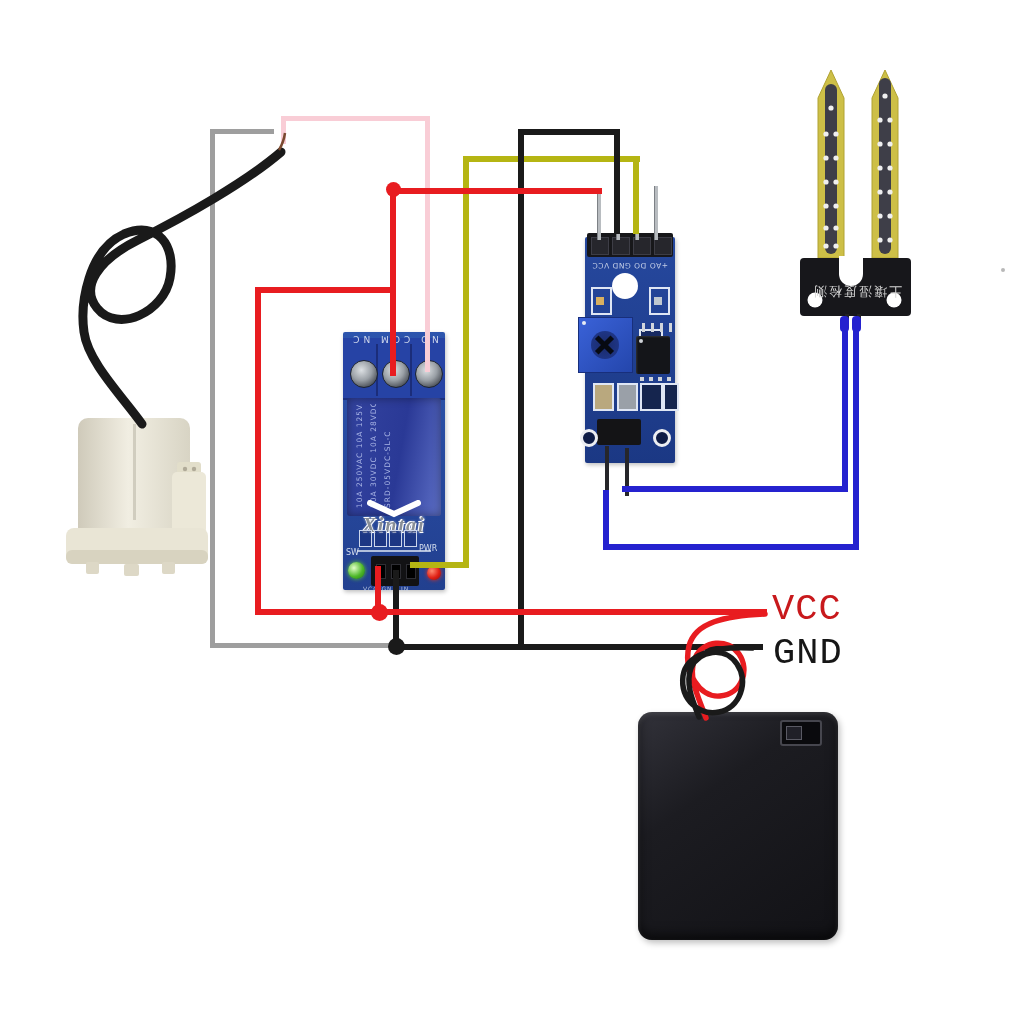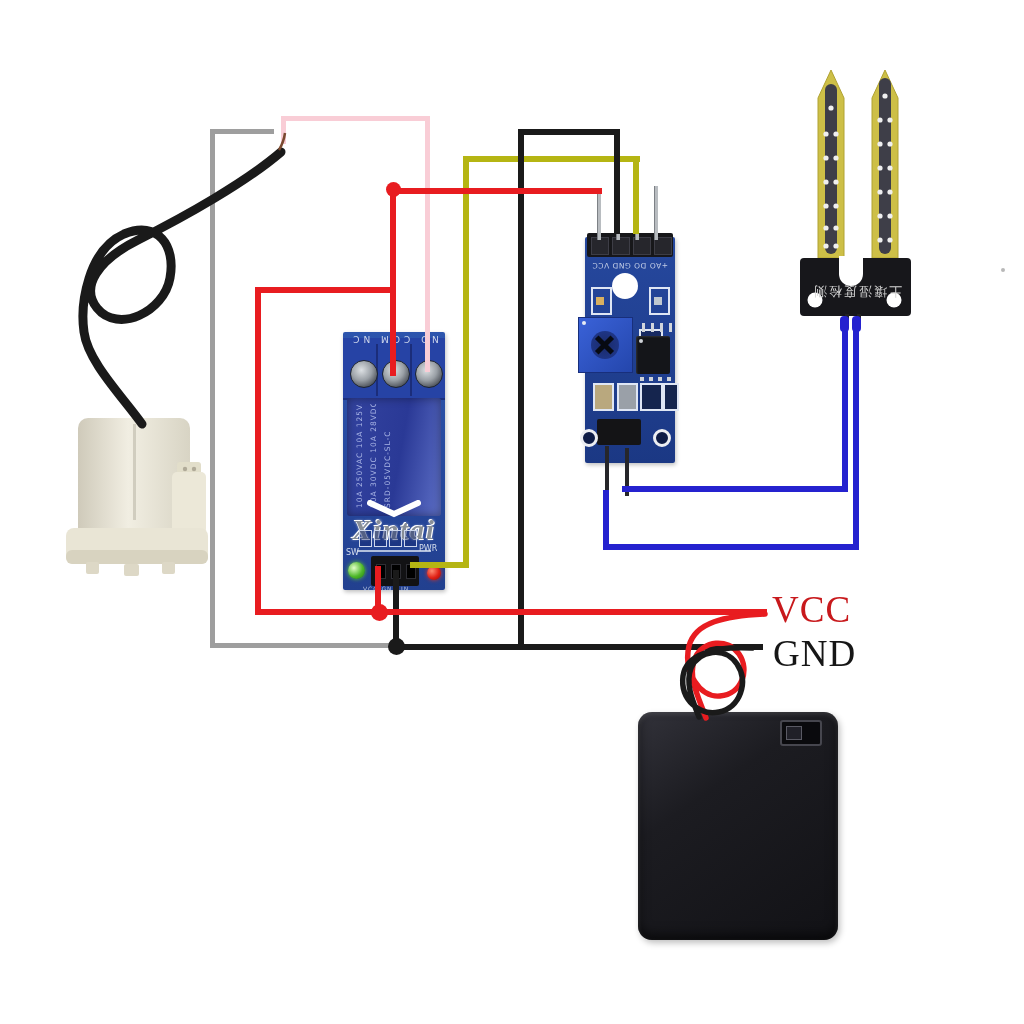--- a/index.html
+++ b/index.html
@@ -15,21 +15,21 @@
   .screw{width:26px;height:26px;border-radius:50%;position:absolute;border:1px solid #1d2430;
          background:radial-gradient(circle at 40% 35%,#dde1e4,#9aa0a6 45%,#535860 75%,#343940);}
   .r-sep{position:absolute;width:2px;height:52px;top:12px;background:#1b2d7a;}
   .r-relay{left:4px;top:66px;width:94px;height:118px;border-radius:3px;
            background:linear-gradient(100deg,#33439f 0%,#2a3996 55%,#5d6fc6 100%);
            box-shadow:inset 0 0 10px rgba(0,0,0,.4);}
   .r-rtext{left:10px;top:72px;width:80px;height:104px;writing-mode:vertical-rl;transform:rotate(180deg);
            font-size:7.5px;line-height:14px;color:#a9b5e5;letter-spacing:1px;white-space:nowrap;overflow:hidden;}
   .r-rtext span{display:block;}
   .r-wmtext{left:-16px;top:182px;width:134px;text-align:center;font-family:"Liberation Serif",serif;
-            font-style:italic;font-weight:bold;font-size:28px;color:#888e97;letter-spacing:2px;
+            font-style:italic;font-weight:bold;font-size:20px;color:#888e97;letter-spacing:2px;
             text-shadow:1px 1px 0 #fff,-1px -1px 0 #fff,0 0 3px #fff;}
   .r-silk{position:absolute;width:11px;height:15px;border:1px solid #ccd6ec;background:rgba(20,40,110,.45);}
   .r-swlabel{left:3px;top:216px;font-size:8px;color:#d6dfee;}
   .r-pwrlabel{left:76px;top:212px;font-size:8px;color:#d6dfee;}
   .r-ledg{left:5px;top:230px;width:17px;height:17px;border-radius:50%;
           background:radial-gradient(circle at 35% 35%,#e2ffc8,#4eb829 55%,#1d7a10);box-shadow:0 0 4px #5ecb30;}
   .r-ledr{left:84px;top:234px;width:14px;height:14px;border-radius:50%;
           background:radial-gradient(circle at 35% 35%,#ff8a70,#e02015 55%,#8e0f08);box-shadow:0 0 4px #e03020;}
   .r-conn{left:28px;top:224px;width:48px;height:30px;background:#121214;border-radius:2px;}
   .r-pinsock{position:absolute;top:8px;width:8px;height:13px;background:#000;border:1px solid #2e2e34;}
@@ -55,21 +55,21 @@
   .s-mhole{position:absolute;top:192px;width:12px;height:12px;border:3px solid #eceef2;border-radius:50%;background:#0e1c46;}
 
   
   .battery{left:638px;top:712px;width:200px;height:228px;border-radius:14px;
            background:linear-gradient(145deg,#32323a 0%,#1c1c21 35%,#121216 100%);
            box-shadow:inset 0 2px 5px rgba(255,255,255,.14), inset 0 -5px 12px rgba(0,0,0,.65), 2px 3px 6px rgba(0,0,0,.25);}
   .b-switch{position:absolute;left:142px;top:8px;width:38px;height:22px;background:#0a0a0d;border:2px solid #46464e;border-radius:3px;}
   .b-knob{position:absolute;left:4px;top:4px;width:14px;height:12px;background:#202028;border:1px solid #5a5a64;}
 
   
-  .biglabel{position:absolute;font-family:Liberation Serif, serif;font-size:37px;letter-spacing:1px;}
+  .biglabel{position:absolute;font-family:Liberation Mono, monospace;font-size:37px;letter-spacing:1px;}
 
   .probe-label{left:806px;top:282px;width:102px;transform:rotate(180deg);font-size:13px;color:#d4d4d4;letter-spacing:2px;text-align:center;}
   .speck{left:1001px;top:268px;width:4px;height:4px;background:#9a9a9a;border-radius:50%;opacity:.7;}
 </style>
 </head>
 <body>
 
 <div class="canvas">
 
   <div class="abs" style="left:60px;top:408px;width:160px;height:170px">

